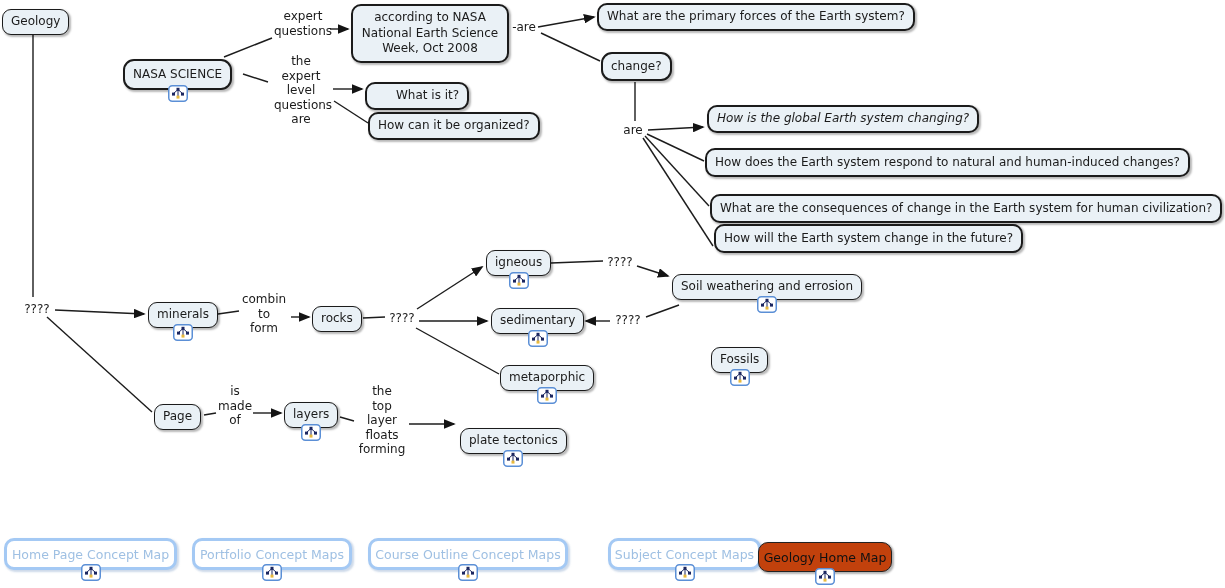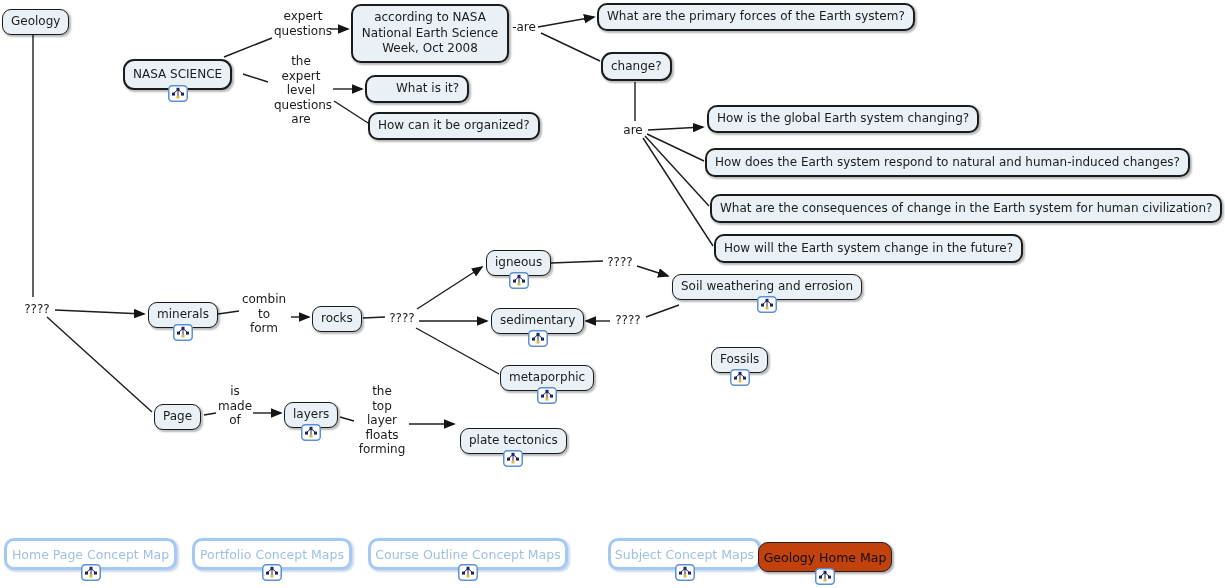--- a/index.html
+++ b/index.html
@@ -99,49 +99,49 @@
         <svg class="iconsvg" width="20" height="17">
           <use href="#cmap-icon"></use>
         </svg>
       </span>
   </div>
 
   <div class="node b2 wrap" style="left:351px;top:4px;width:158px;min-height:58px;">
     <span>according to NASA National Earth Science Week, Oct 2008</span>
   </div>
 
-  <div class="node b2" style="left:365px;top:75px;padding-left:29px;">
+  <div class="node b2" style="left:365px;top:82px;padding-left:29px;">
     <span>What is it?</span>
   </div>
 
   <div class="node b2" style="left:368px;top:112px;">
     <span>How can it be organized?</span>
   </div>
 
   <div class="node b2" style="left:597px;top:3px;">
     <span>What are the primary forces of the Earth system?</span>
   </div>
 
   <div class="node b3" style="left:601px;top:52px;min-height:29px;">
     <span>change?</span>
   </div>
 
-  <div class="node b2" style="left:707px;top:105px;min-height:28px;">
+  <div class="node b2" style="left:707px;top:105px;min-height:28px;font-style:italic;">
     <span>How is the global Earth system changing?</span>
   </div>
 
   <div class="node b2" style="left:705px;top:148px;min-height:29px;">
     <span>How does the Earth system respond to natural and human-induced changes?</span>
   </div>
 
   <div class="node b2" style="left:710px;top:194px;min-height:29px;">
     <span>What are the consequences of change in the Earth system for human civilization?</span>
   </div>
 
-  <div class="node b2" style="left:714px;top:234px;min-height:29px;">
+  <div class="node b2" style="left:714px;top:224px;min-height:29px;">
     <span>How will the Earth system change in the future?</span>
   </div>
 
   <div class="node" style="left:148px;top:302px;">
     <span>minerals</span>
     <span class="cicon">
         <svg class="iconsvg" width="20" height="17">
           <use href="#cmap-icon"></use>
         </svg>
       </span>

